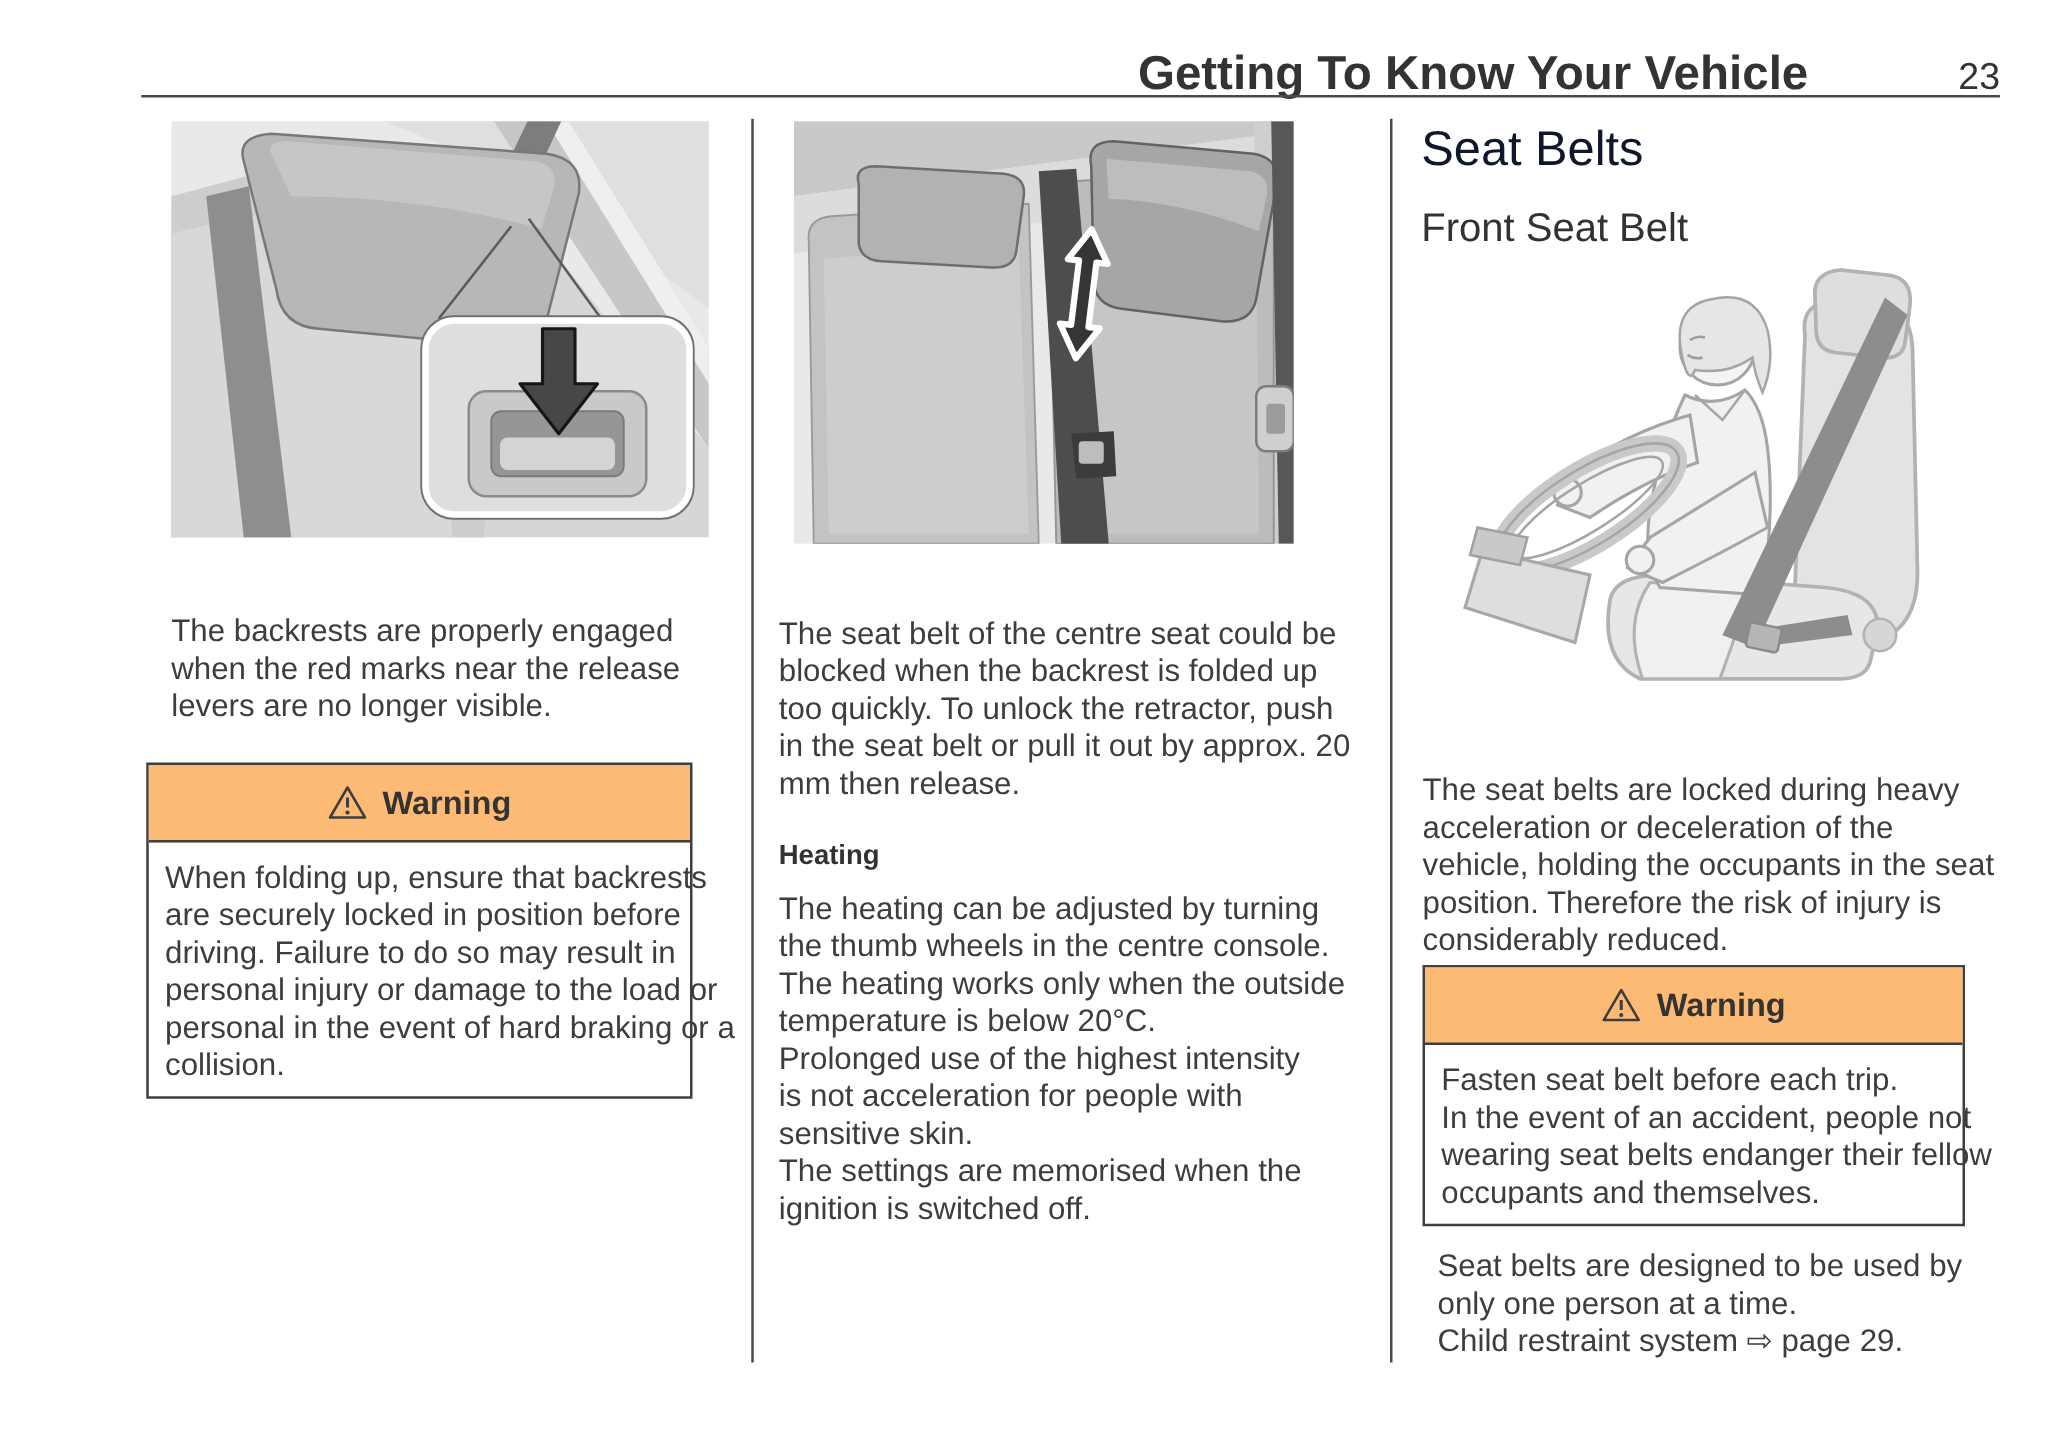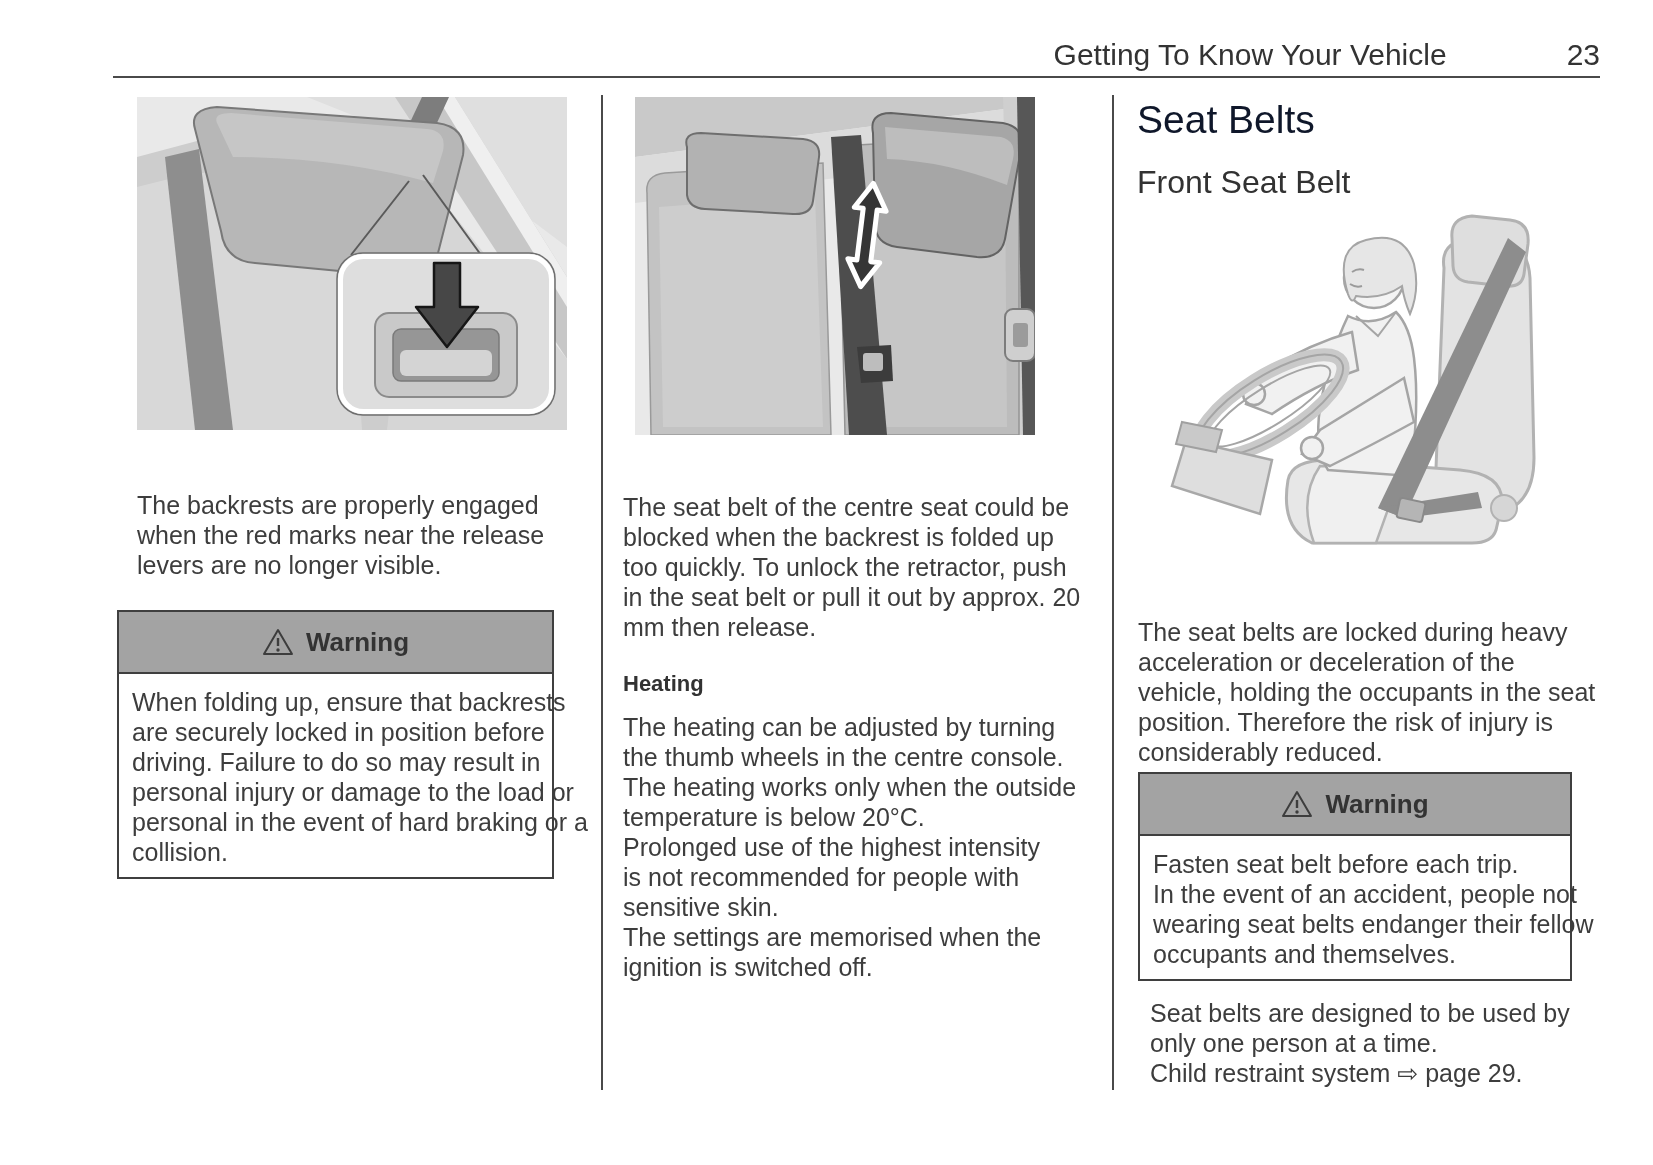--- a/index.html
+++ b/index.html
@@ -2,36 +2,36 @@
 <html><head>
 <meta charset="utf-8">
 <style>
   html,body{margin:0;padding:0;background:#ffffff;}
   .page{
     position:relative;width:1653px;height:1165px;background:#ffffff;overflow:hidden;
     font-family:"Liberation Sans", sans-serif;color:#3d3d3d;
   }
   
   .header{position:absolute;left:115px;right:53px;top:38px;display:flex;justify-content:flex-end;align-items:baseline;gap:120px;}
-  .header-title{font-size:30px;font-weight:normal;color:#333;}
+  .header-title{font-size:38px;font-weight:bold;color:#333;}
   .page-number{font-size:30px;font-weight:normal;color:#333;}
   .header-rule{position:absolute;left:113px;top:76px;width:1487px;height:2px;background:#4a4a4a;}
   
   .divider{position:absolute;top:95px;height:995px;width:2px;background:#4a4a4a;}
   .divider.d1{left:601px;}
   .divider.d2{left:1112px;}
   
   .body-line{font-size:25px;line-height:30px;white-space:nowrap;}
   .para{position:absolute;}
   .h1{position:absolute;font-size:39px;font-weight:normal;color:#0f172a;}
   .h2{position:absolute;font-size:32px;font-weight:normal;color:#323232;}
   .h3{position:absolute;font-size:22px;font-weight:bold;color:#323232;}
   
   .warning-box{position:absolute;border:2px solid #3f3f3f;background:#ffffff;}
-  .warning-head{background:#a3a3a3;border-bottom:2px solid #3f3f3f;height:60px;display:flex;align-items:center;justify-content:center;gap:12px;font-size:26px;font-weight:bold;color:#333;}
+  .warning-head{background:#fdba74;border-bottom:2px solid #3f3f3f;height:60px;display:flex;align-items:center;justify-content:center;gap:12px;font-size:26px;font-weight:bold;color:#333;}
   .warning-body{padding:13px 12px 10px 13px;}
   .warn-tri{width:32px;height:28px;display:block;}
   
   .figure{position:absolute;}
   .figure svg{display:block;}
 </style>
 </head>
 <body>
 
 <div class="page">
@@ -128,21 +128,21 @@
   </div>
 
   <div class="h3" style="left:623px;top:671px;">Heating</div>
 
   <div class="para" style="left:623px;top:712px;width:460px;">
     <div class="body-line">The heating can be adjusted by turning</div>
     <div class="body-line">the thumb wheels in the centre console.</div>
     <div class="body-line">The heating works only when the outside</div>
     <div class="body-line">temperature is below 20°C.</div>
     <div class="body-line">Prolonged use of the highest intensity</div>
-    <div class="body-line">is not recommended for people with</div>
+    <div class="body-line">is not acceleration for people with</div>
     <div class="body-line">sensitive skin.</div>
     <div class="body-line">The settings are memorised when the</div>
     <div class="body-line">ignition is switched off.</div>
   </div>
 
   <div class="h1" style="left:1137px;top:98px;">Seat Belts</div>
   <div class="h2" style="left:1137px;top:164px;">Front Seat Belt</div>
 
   <div class="figure" style="left:1152px;top:208px;">
     <svg width="400" height="338" viewBox="0 0 400 338">

